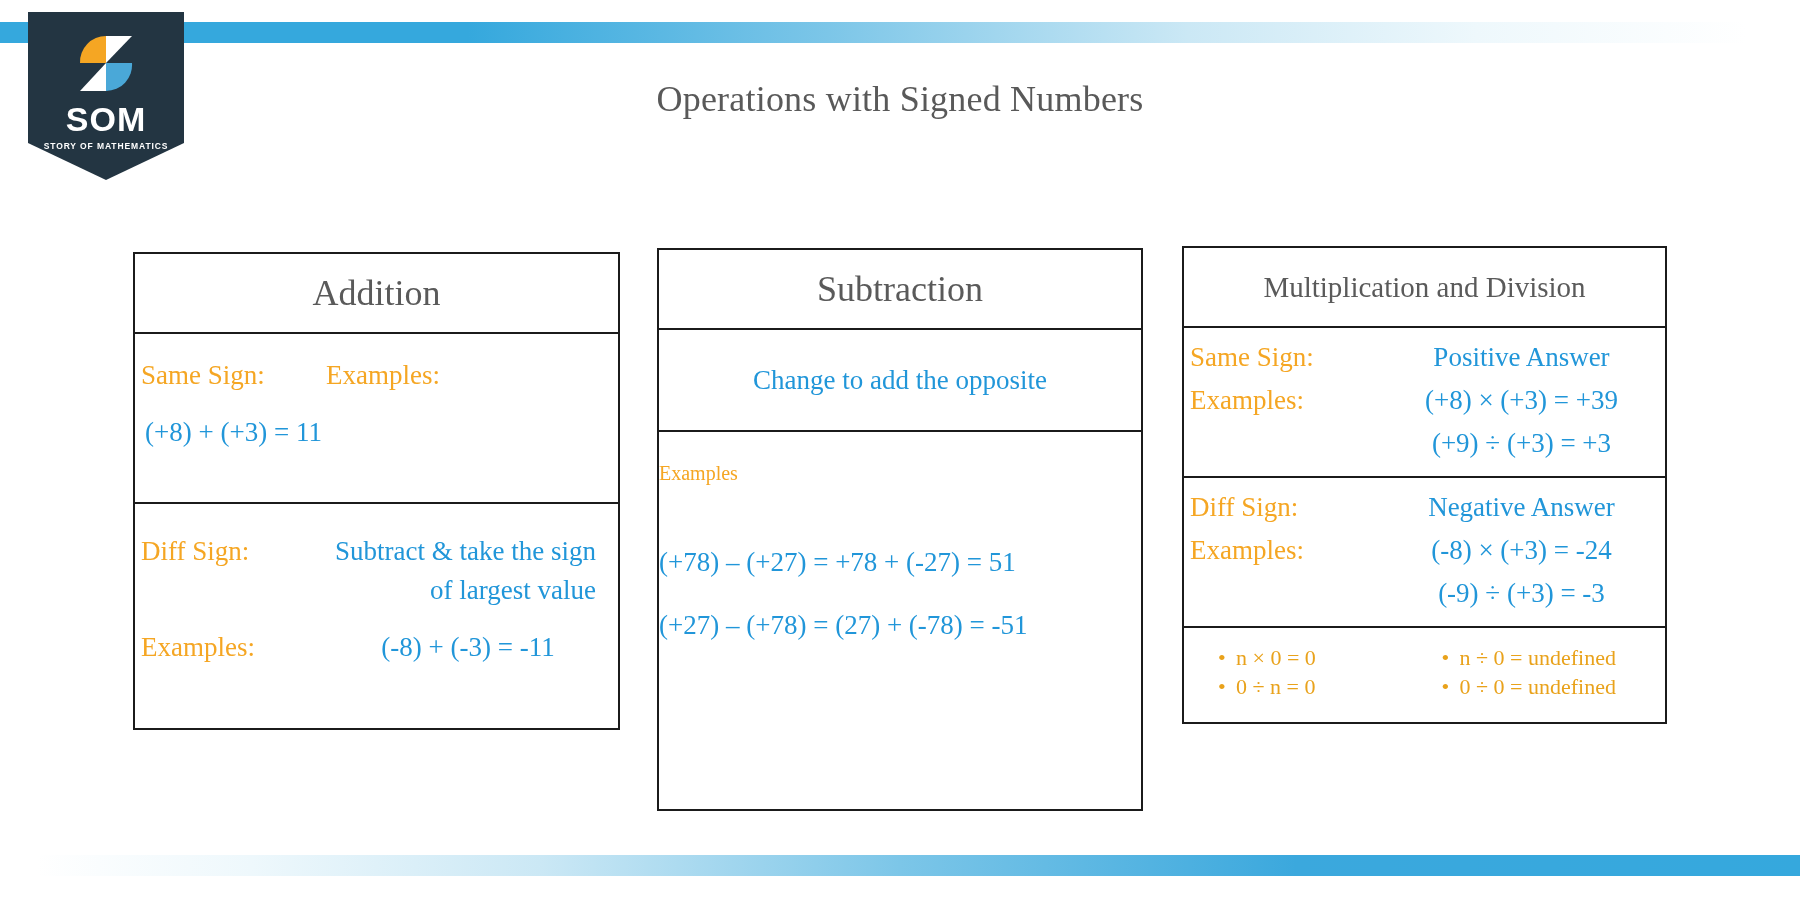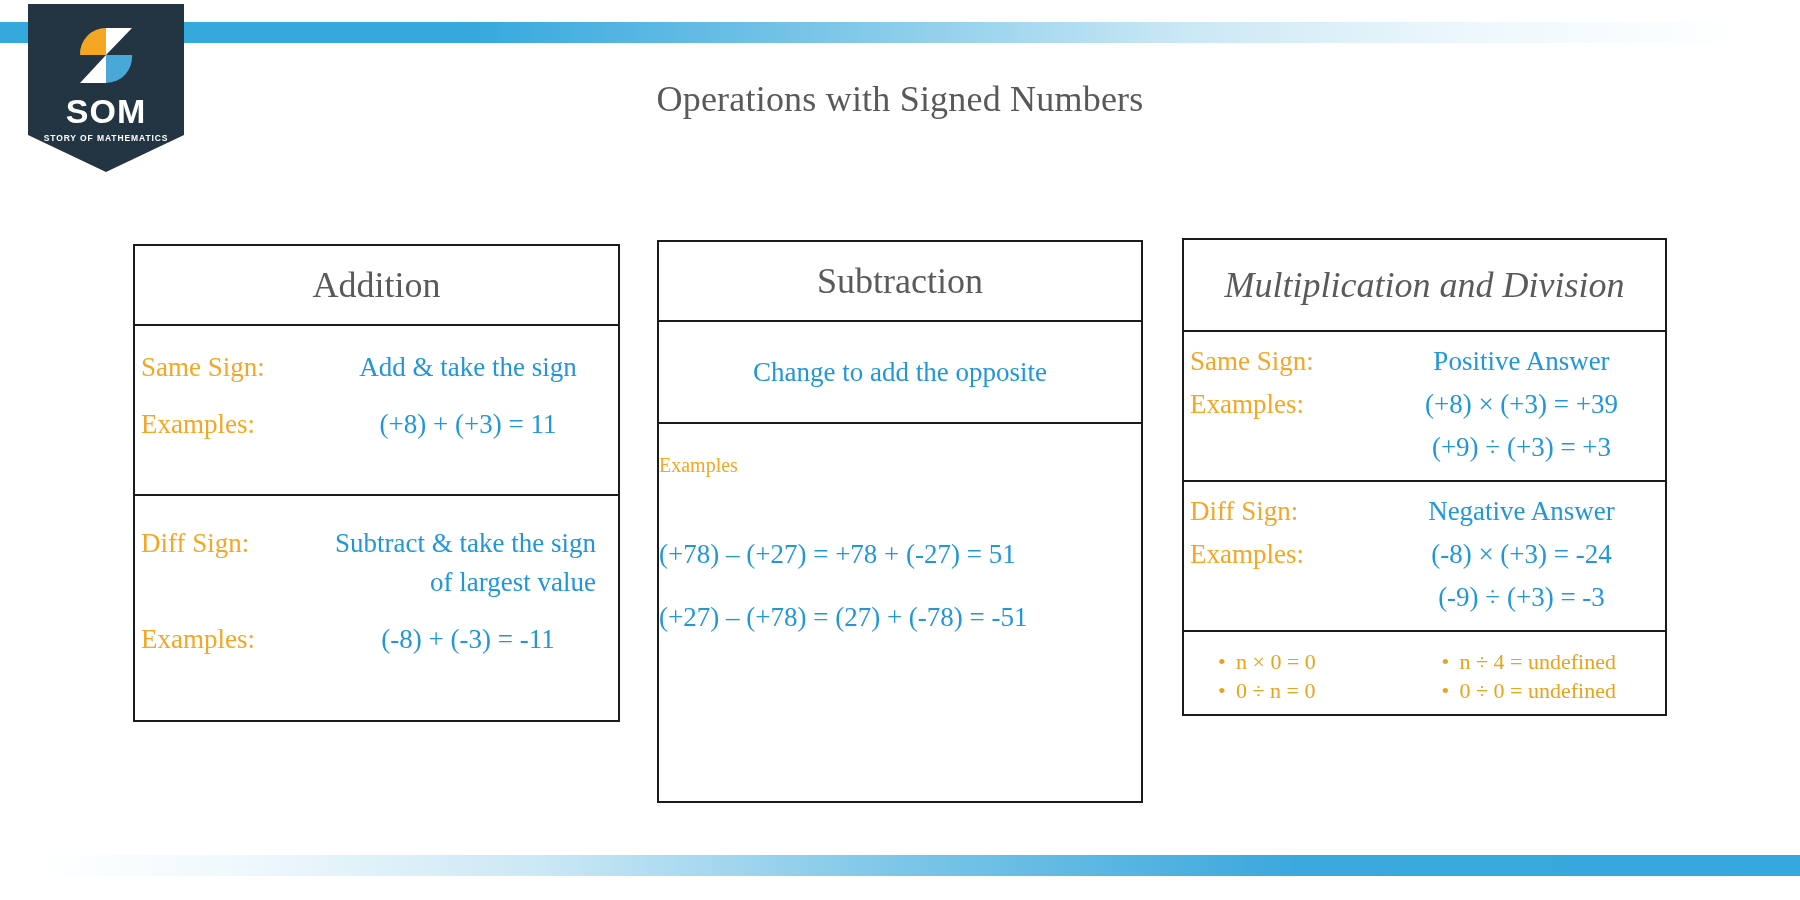--- a/index.html
+++ b/index.html
@@ -30,21 +30,21 @@
     top: 855px;
     width: 1800px;
     height: 21px;
     background: linear-gradient(to right, #ffffff 2%, #eef8fc 14%, #cbe8f5 30%, #7cc6e8 50%, #3ba8dd 72%, #35a8dd 100%);
   }
 
   
   .logo-banner {
     position: absolute;
     left: 28px;
-    top: 4px;
+    top: 12px;
     width: 156px;
     height: 168px;
     background: #233542;
     -webkit-clip-path: polygon(0 0, 100% 0, 100% 78%, 50% 100%, 0 78%);
     clip-path: polygon(0 0, 100% 0, 100% 78%, 50% 100%, 0 78%);
     display: flex;
     flex-direction: column;
     align-items: center;
     justify-content: flex-start;
     padding-top: 22px;
@@ -82,21 +82,21 @@
     text-align: center;
     font-size: 36px;
     color: #595959;
     letter-spacing: 0.2px;
   }
 
   
   .tables {
     position: absolute;
     left: 0;
-    top: 244px;
+    top: 252px;
     width: 1800px;
     height: 480px;
   }
   .tbl {
     position: absolute;
     box-sizing: border-box;
     background: #ffffff;
     border: 2.5px solid #1b1b1b;
   }
   .tbl-add  { left: 133px;  top: 0;   width: 487px; height: 478px; }
@@ -190,21 +190,20 @@
 <div class="page-title">Operations with Signed Numbers</div>
 
 <div class="tables">
 
   <div class="tbl tbl-add">
     <div class="row hdr bb" style="height:80px;">Addition</div>
 
     <div class="row bb" style="height:170px;padding-top:26px;">
       <div class="kvgrid" style="row-gap:26px;">
         <div class="lbl">Same Sign:</div>
-        <div class="val">Add &amp; take the sign</div>
         <div class="lbl">Examples:</div>
         <div class="val">(+8) + (+3) = 11</div>
       </div>
     </div>
 
     <div class="row" style="height:220px;padding-top:32px;">
       <div class="kvgrid" style="row-gap:8px;">
         <div class="lbl">Diff Sign:</div>
         <div class="val val-r">Subtract &amp; take the sign</div>
         <div></div>
@@ -225,21 +224,21 @@
     </div>
 
     <div class="row" style="height:290px;padding-top:30px;">
       <div class="center-orange">Examples</div>
       <div class="center-blue" style="margin-top:62px;">(+78) – (+27) = +78 + (-27) = 51</div>
       <div class="center-blue" style="margin-top:32px;">(+27) – (+78) = (27) + (-78) = -51</div>
     </div>
   </div>
 
   <div class="tbl tbl-mul">
-    <div class="row hdr bb" style="height:92px;font-size:36px;font-style:italic;">Multiplication and Division</div>
+    <div class="row hdr bb" style="height:80px;font-size:29px;">Multiplication and Division</div>
 
     <div class="row bb" style="height:150px;padding-top:14px;">
       <div class="kvgrid" style="row-gap:12px;grid-template-columns:196px 1fr;">
         <div class="lbl">Same Sign:</div>
         <div class="val">Positive Answer</div>
         <div class="lbl">Examples:</div>
         <div class="val">(+8) × (+3) = +39</div>
         <div></div>
         <div class="val">(+9) ÷ (+3) = +3</div>
       </div>
@@ -251,19 +250,19 @@
         <div class="val">Negative Answer</div>
         <div class="lbl">Examples:</div>
         <div class="val">(-8) × (+3) = -24</div>
         <div></div>
         <div class="val">(-9) ÷ (+3) = -3</div>
       </div>
     </div>
 
     <div class="row bullets" style="height:92px;">
       <div class="bullet"><span class="dot">•</span><span>n × 0 = 0</span></div>
-      <div class="bullet"><span class="dot">•</span><span>n ÷ 4 = undefined</span></div>
+      <div class="bullet"><span class="dot">•</span><span>n ÷ 0 = undefined</span></div>
       <div class="bullet"><span class="dot">•</span><span>0 ÷ n = 0</span></div>
       <div class="bullet"><span class="dot">•</span><span>0 ÷ 0 = undefined</span></div>
     </div>
   </div>
 
 </div>
 
 </body></html>

